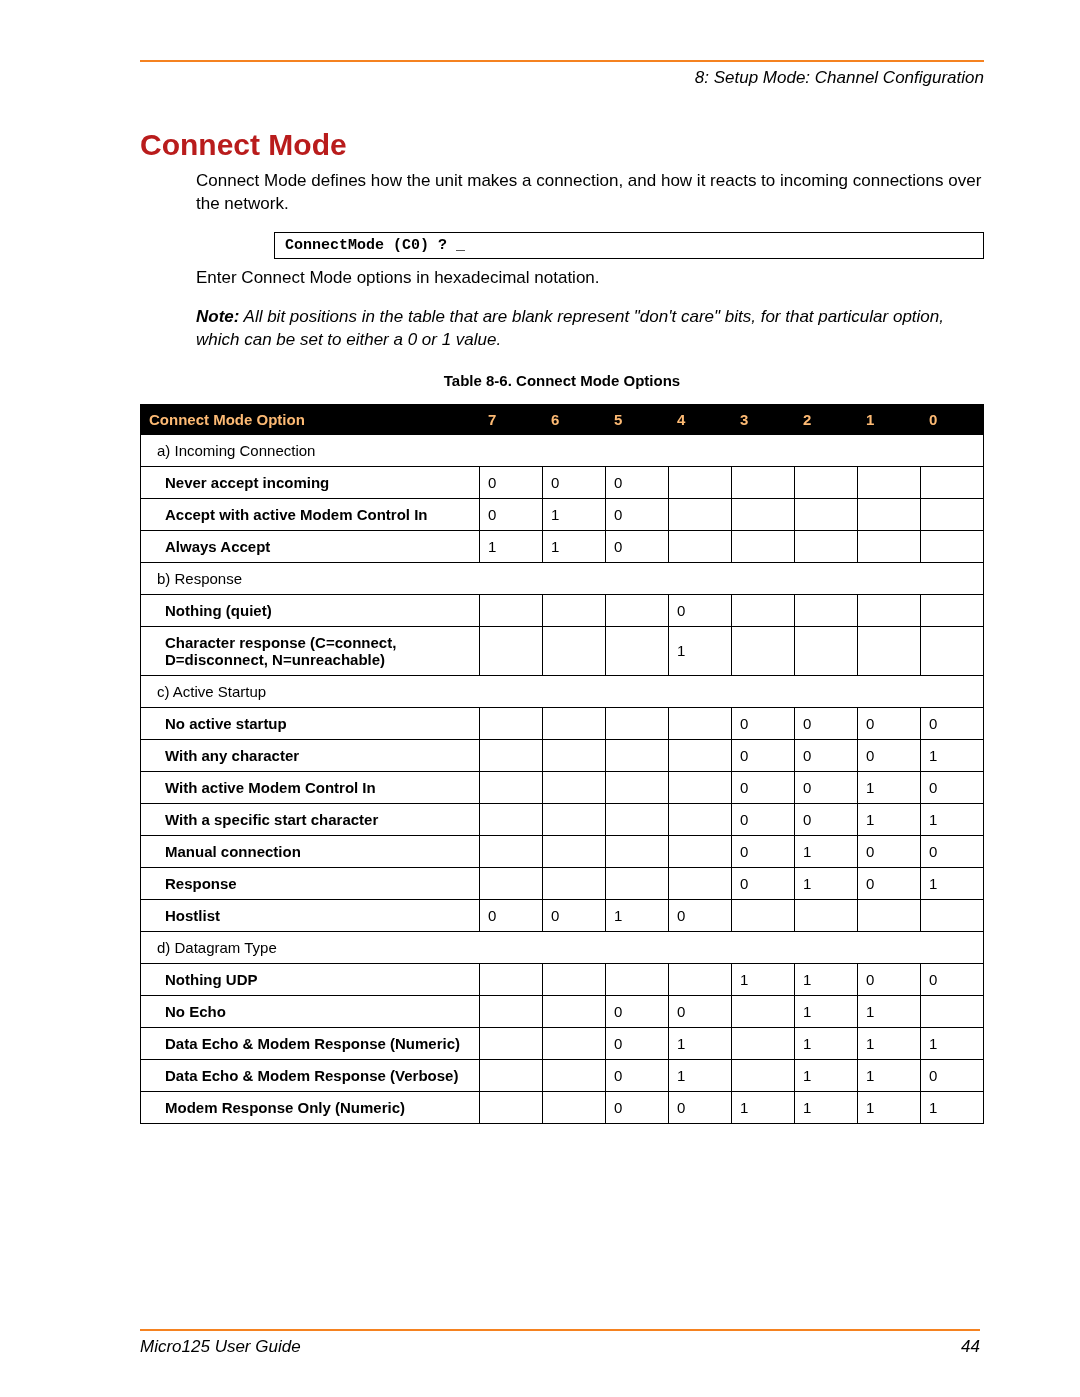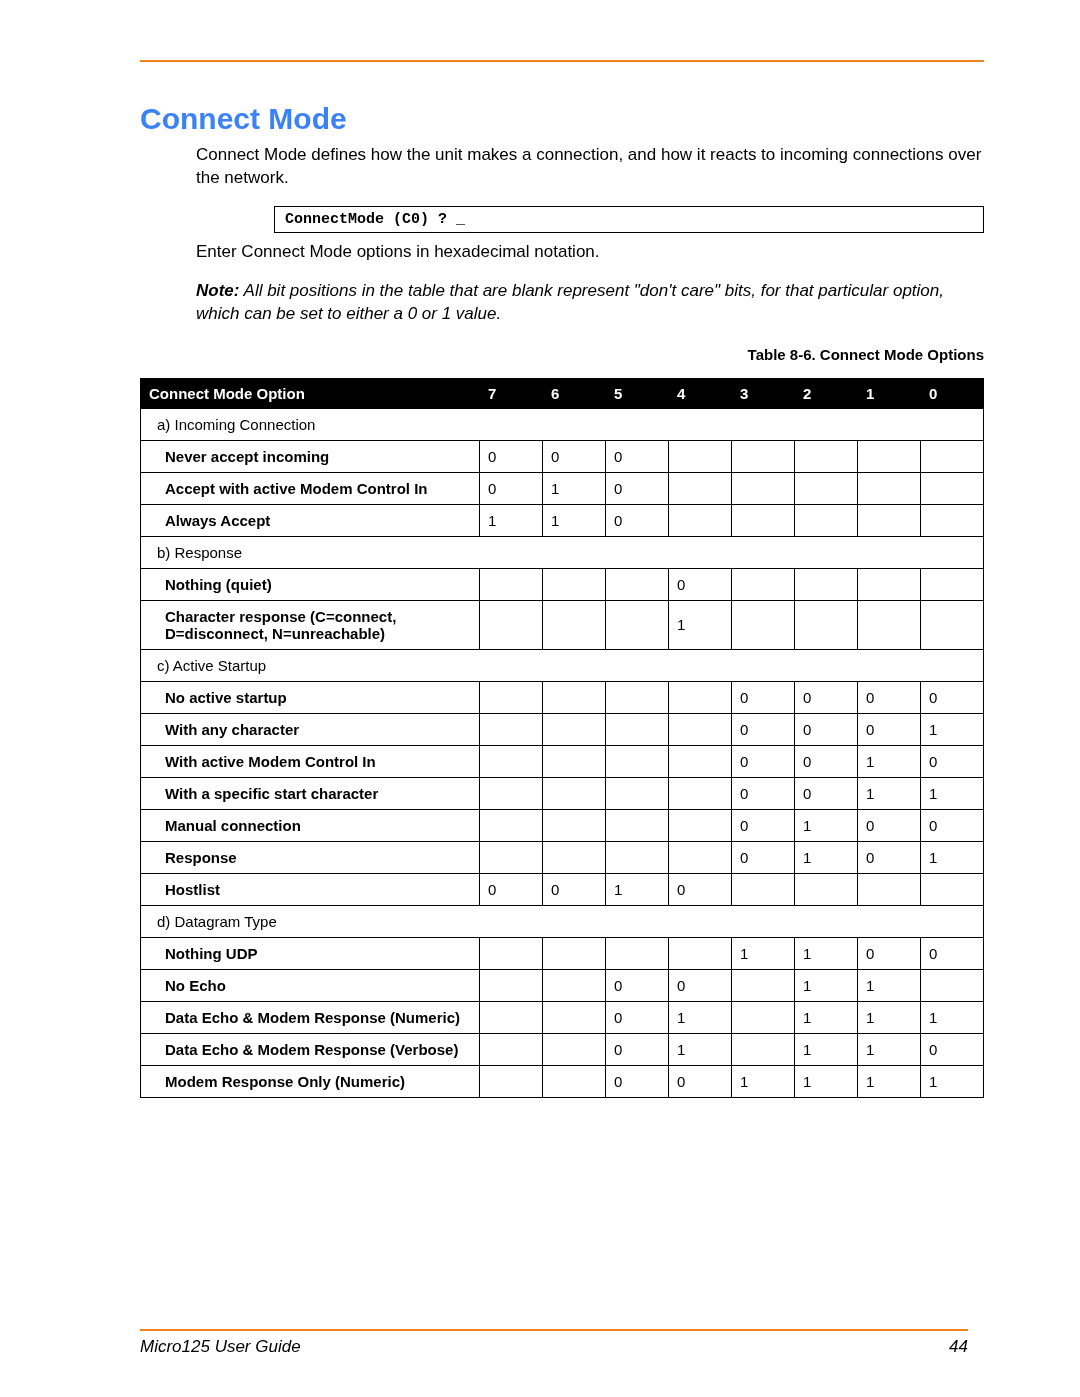--- a/index.html
+++ b/index.html
@@ -1,41 +1,42 @@
 <!DOCTYPE html>
 <html><head>
 <meta charset="utf-8">
 <style>
 body{margin:0;background:#fff;font-family:Arial,Helvetica,sans-serif;color:#000}
 .page{width:1080px;min-height:1397px;margin:0 auto;padding:60px 96px 40px 140px;box-sizing:border-box;position:relative}
 .hdr-line{border-top:2px solid #f58220;margin-bottom:2px}
 .hdr-text{text-align:right;font-style:italic;font-size:17px;margin-top:6px}
-h1{color:#3b82f6;font-size:30px;font-weight:bold;margin:40px 0 8px 0}
+h1{color:#b91c1c;font-size:30px;font-weight:bold;margin:40px 0 8px 0}
 .body-p{font-size:17px;line-height:1.35;margin:6px 0 16px 56px}
 .codebox{border:1px solid #000;font-family:"Courier New",monospace;font-weight:bold;font-size:15px;padding:4px 10px;margin:8px 0 8px 134px}
 .note{font-style:italic;font-size:17px;line-height:1.35;margin:4px 0 20px 56px}
 .note b{font-style:italic;font-weight:bold}
-.tbl-caption{text-align:right;font-weight:bold;font-size:15px;margin:15px 0}
+.tbl-caption{text-align:center;font-weight:bold;font-size:15px;margin:15px 0}
 table{border-collapse:collapse;width:100%;margin:0 auto}
 table,td,th{border:1px solid #000}
-th{background:#000;color:#ffffff;font-size:15px;font-weight:bold;text-align:left;padding:6px 8px}
+th{background:#000;color:#fdba74;font-size:15px;font-weight:bold;text-align:left;padding:6px 8px}
 th.bit{width:46px;text-align:left}
 td{font-size:15px;padding:7px 8px;vertical-align:middle}
 td.opt{font-weight:bold;padding-left:24px}
 td.section{font-weight:normal;padding-left:16px}
 td.bit{width:46px}
-.footer{position:absolute;bottom:40px;left:140px;right:112px}
+.footer{position:absolute;bottom:40px;left:140px;right:100px}
 .ftr-line{border-top:2px solid #f58220;margin-bottom:6px}
 .ftr-row{display:flex;justify-content:space-between;font-style:italic;font-size:17px}
 </style>
 </head>
 <body>
 
 <div class="page">
   <div class="hdr-line"></div>
+  <div class="hdr-text">8: Setup Mode: Channel Configuration</div>
 
   <h1>Connect Mode</h1>
   <p class="body-p">Connect Mode defines how the unit makes a connection, and how it reacts to incoming connections over the network.</p>
   <div class="codebox">ConnectMode (C0) ? _</div>
   <p class="body-p">Enter Connect Mode options in hexadecimal notation.</p>
   <p class="note">
     <b>Note:</b>
     <span>All bit positions in the table that are blank represent "don't care" bits, for that particular option, which can be set to either a 0 or 1 value.</span>
   </p>
   <div class="tbl-caption">Table 8-6. Connect Mode Options</div>

